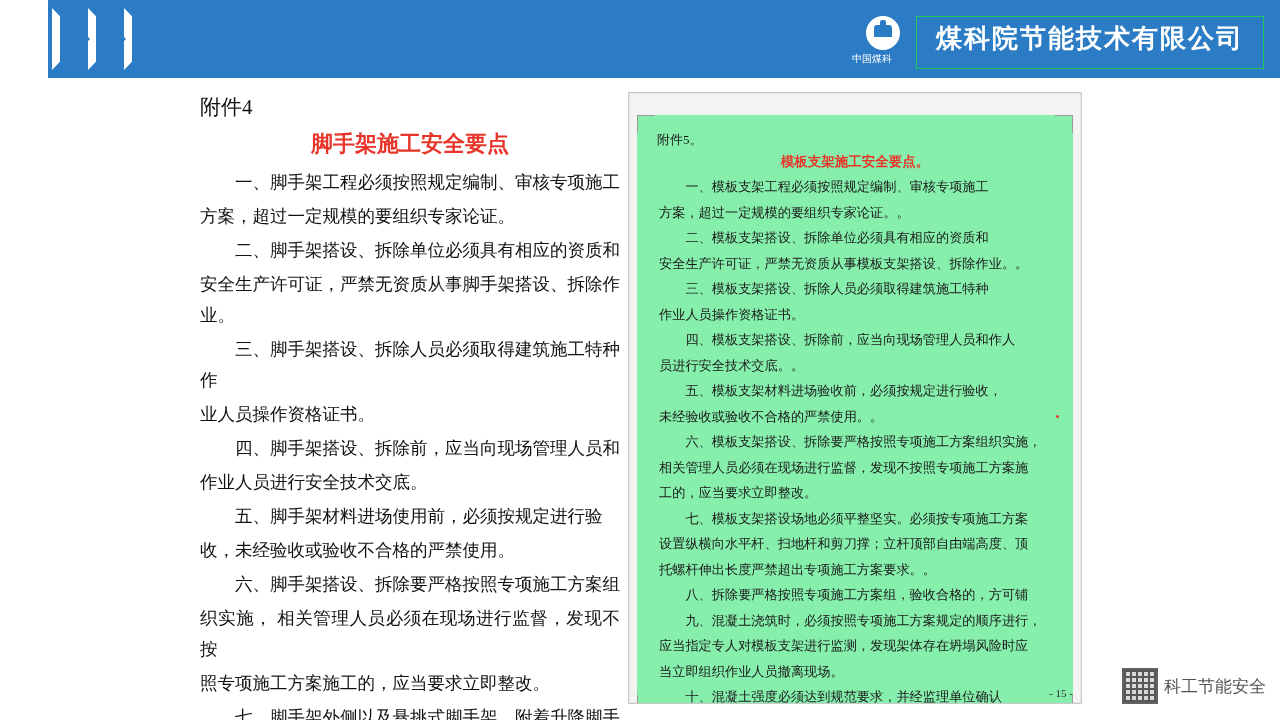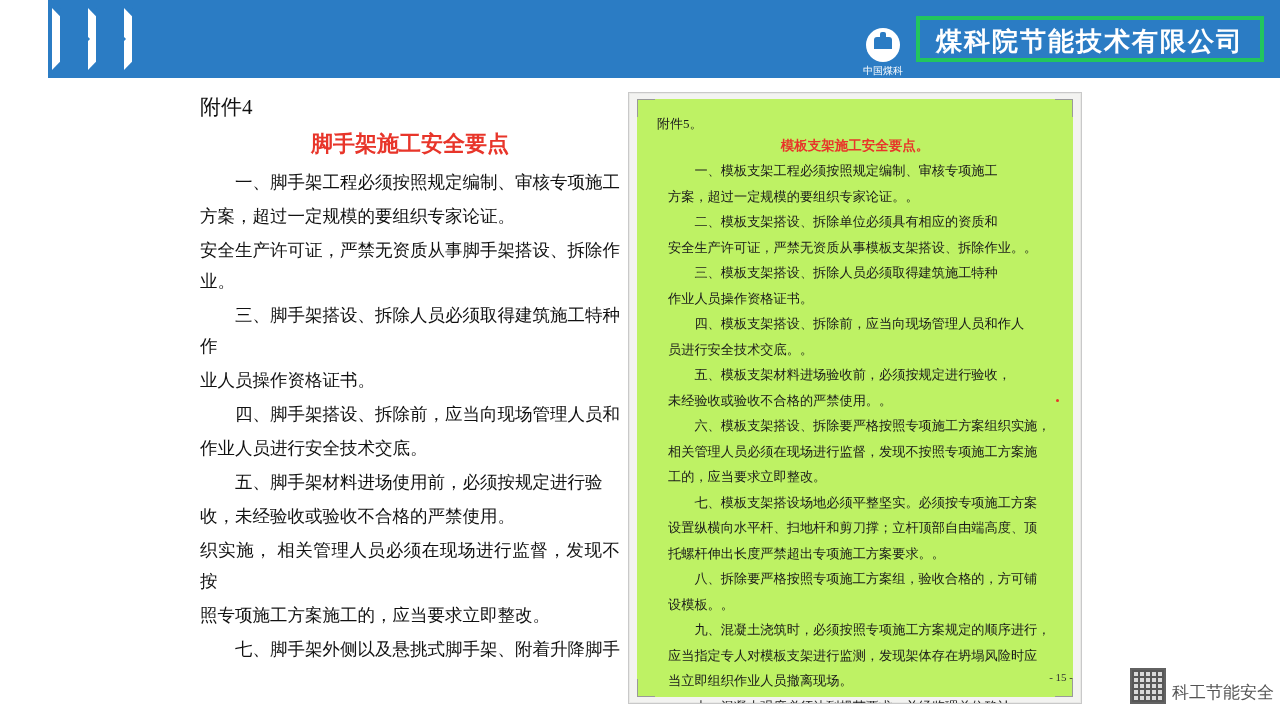--- a/index.html
+++ b/index.html
@@ -54,23 +54,23 @@
     border-top: 31px solid transparent;
     border-bottom: 31px solid transparent;
     border-left: 30px solid #2b7cc4;
   }
   .chev-dark.d1 { left: 60px; }
   .chev-dark.d2 { left: 96px; }
   .chev-dark.d3 { left: 132px; }
 
   .logo-wrap {
     position: absolute;
-    left: 852px; top: 28px;
+    left: 852px; top: 16px;
     width: 62px; height: 54px;
-    text-align: center;
+    text-align: left;
   }
   .logo-circle {
     width: 34px; height: 34px;
     border-radius: 50%;
     background: #ffffff;
     margin: 0 auto;
     position: relative;
   }
   .logo-circle:after {
     content: "";
@@ -91,22 +91,22 @@
   .logo-text {
     font-size: 10px;
     color: #ffffff;
     letter-spacing: 0px;
     margin-top: 2px;
     font-family: "Liberation Sans", sans-serif;
   }
   .company-box {
     position: absolute;
     left: 916px; top: 16px;
-    width: 348px; height: 46px;
-    border: 4px solid #22c55e;
+    width: 348px; height: 53px;
+    border: 1px solid #22c55e;
     box-sizing: border-box;
   }
   .company-name {
     color: #ffffff;
     font-size: 26px;
     font-weight: bold;
     line-height: 42px;
     text-align: center;
     letter-spacing: 2px;
     font-family: "DejaVu Sans", sans-serif;
@@ -148,24 +148,24 @@
     left: 628px; top: 92px;
     width: 452px;
     height: 610px;
     background: #f3f3f1;
     border: 1px solid #c9c9c9;
     box-shadow: 0 0 0 1px #e9e9e7 inset;
     overflow: hidden;
   }
   .doc-right .page {
     position: absolute;
-    left: 8px; top: 6px;
+    left: 8px; top: 22px;
     width: 436px;
     height: 598px;
-    background: #bef264;
+    background: #86efac;
   }
   .crop-mark {
     position: absolute;
     background: #9a9a9a;
   }
   .doc-right .attach-r {
     position: absolute;
     left: 20px; top: 16px;
     font-size: 13px;
     color: #1a1a1a;
@@ -180,21 +180,21 @@
   }
   .doc-right .body-r {
     position: absolute;
     left: 18px; top: 60px;
     width: 404px;
     color: #1a1a1a;
   }
   .doc-right .body-r p {
     font-size: 13.2px;
     line-height: 23.5px;
-    margin: 0 0 2px 13px;
+    margin: 0 0 2px 4px;
     text-indent: 2em;
     text-align: justify;
   }
   .doc-right .body-r p.cont { text-indent: 0; }
   .pagenum {
     position: absolute;
     left: 0; right: 0;
     bottom: 14px;
     text-align: right;
     font-size: 11px;
@@ -204,23 +204,23 @@
     position: absolute;
     right: 14px;
     width: 3px; height: 3px;
     background: #e8352a;
     border-radius: 50%;
   }
 
   
   .wechat {
     position: absolute;
-    right: 6px; bottom: 16px;
+    right: 14px; bottom: 16px;
     display: flex;
-    align-items: flex-end;
+    align-items: center;
     opacity: 0.95;
     margin-top: 44px;
   }
   .qr {
     width: 36px; height: 36px;
     background:
       linear-gradient(90deg, #4f4f4f 2px, transparent 2px),
       linear-gradient(#4f4f4f 2px, transparent 2px);
     background-size: 6px 6px;
     background-color: #d8d8d8;
@@ -257,27 +257,29 @@
       <div class="company-name">煤科院节能技术有限公司</div>
     </div>
   </div>
 
   <div class="doc-left">
     <div class="attach">附件4</div>
     <div class="title">脚手架施工安全要点</div>
 
     <p>一、脚手架工程必须按照规定编制、审核专项施工</p>
     <p class="cont">方案，超过一定规模的要组织专家论证。</p>
+    <p>二、脚手架搭设、拆除单位必须具有相应的资质和</p>
     <p class="cont">安全生产许可证，严禁无资质从事脚手架搭设、拆除作业。</p>
     <p>三、脚手架搭设、拆除人员必须取得建筑施工特种作</p>
     <p class="cont">业人员操作资格证书。</p>
     <p>四、脚手架搭设、拆除前，应当向现场管理人员和</p>
     <p class="cont">作业人员进行安全技术交底。</p>
     <p>五、脚手架材料进场使用前，必须按规定进行验</p>
     <p class="cont">收，未经验收或验收不合格的严禁使用。</p>
+    <p>六、脚手架搭设、拆除要严格按照专项施工方案组</p>
     <p class="cont">织实施， 相关管理人员必须在现场进行监督，发现不按</p>
     <p class="cont">照专项施工方案施工的，应当要求立即整改。</p>
     <p>七、脚手架外侧以及悬挑式脚手架、附着升降脚手</p>
 
   </div>
 
   <div class="doc-right">
     <div class="page">
       <div class="crop-mark" style="left:0;top:0;width:1px;height:18px;"></div>
       <div class="crop-mark" style="left:0;top:0;width:18px;height:1px;"></div>
@@ -302,21 +304,20 @@
         <p class="cont">员进行安全技术交底。。</p>
         <p>五、模板支架材料进场验收前，必须按规定进行验收，</p>
         <p class="cont">未经验收或验收不合格的严禁使用。。</p>
         <p>六、模板支架搭设、拆除要严格按照专项施工方案组织实施，</p>
         <p class="cont">相关管理人员必须在现场进行监督，发现不按照专项施工方案施</p>
         <p class="cont">工的，应当要求立即整改。</p>
         <p>七、模板支架搭设场地必须平整坚实。必须按专项施工方案</p>
         <p class="cont">设置纵横向水平杆、扫地杆和剪刀撑；立杆顶部自由端高度、顶</p>
         <p class="cont">托螺杆伸出长度严禁超出专项施工方案要求。。</p>
         <p>八、拆除要严格按照专项施工方案组，验收合格的，方可铺</p>
-        <p class="cont">设模板。。</p>
         <p>九、混凝土浇筑时，必须按照专项施工方案规定的顺序进行，</p>
         <p class="cont">应当指定专人对模板支架进行监测，发现架体存在坍塌风险时应</p>
         <p class="cont">当立即组织作业人员撤离现场。</p>
         <p>十、混凝土强度必须达到规范要求，并经监理单位确认</p>
       </div>
 
       <div class="red-dot" style="top:300px;"></div>
       <div class="pagenum">- 15 -</div>
     </div>
   </div>

